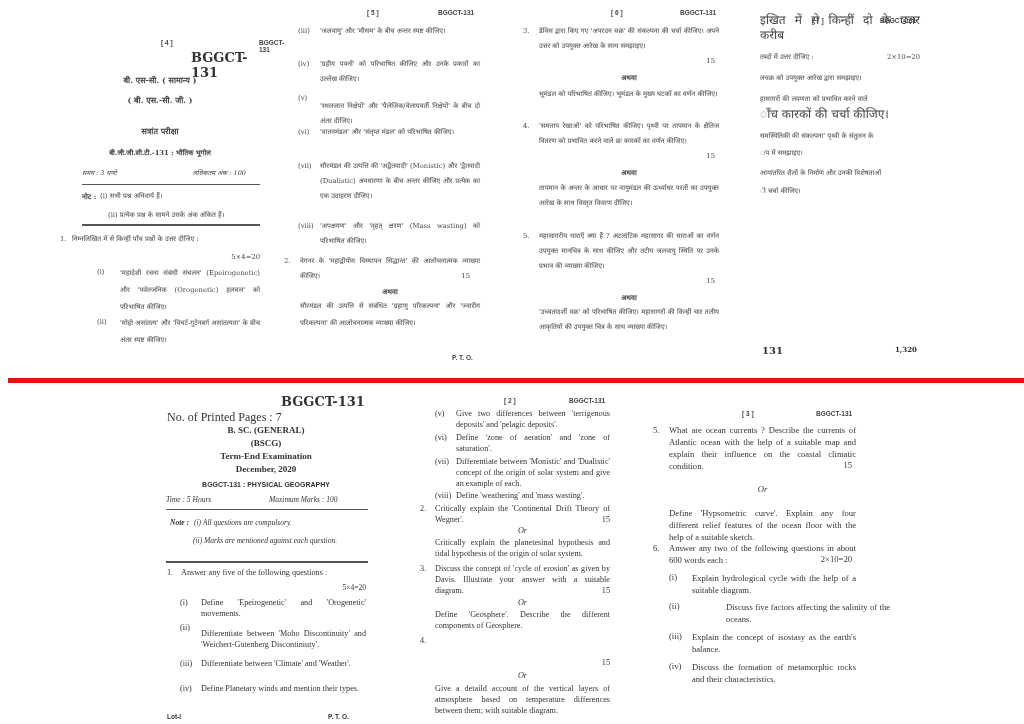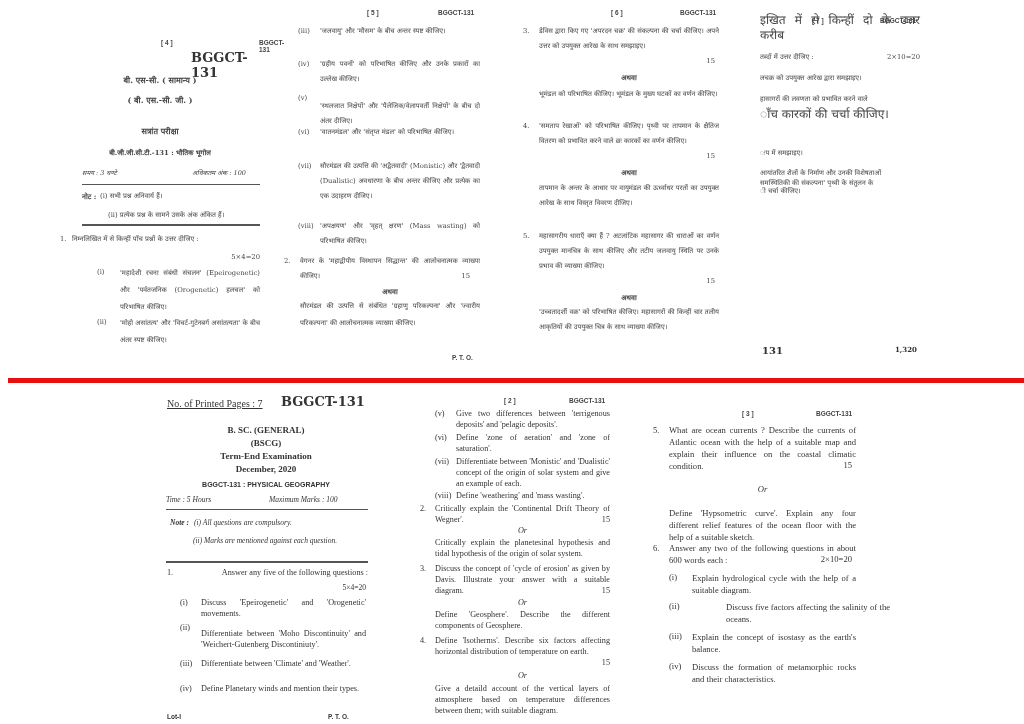--- a/index.html
+++ b/index.html
@@ -94,50 +94,50 @@
 
 <div class="page" style="left:760px;top:0;width:164px;height:370px;">
   <div class="hdr" style="left:52px;top:17px;">[ 7 ]</div>
   <div class="hdr" style="left:120px;top:17px;">BGGCT-131</div>
   <div class="t" style="left:0;top:14px;width:160px;font-size:12px;text-align:justify;font-family:Liberation Mono, monospace;">इखित में से किन्हीं दो के उत्तर करीब</div>
   <div class="t" style="left:0;top:50px;font-size:6.8px;">तब्दों में उत्तर दीजिए :</div>
   <div class="t right" style="left:100px;top:50px;width:60px;font-size:6.8px;">2×10=20</div>
   <div class="t" style="left:0;top:71px;font-size:6.8px;">लचक्र को उपयुक्त आरेख द्वारा समझाइए।</div>
   <div class="t" style="left:0;top:92px;width:160px;font-size:6.8px;">हासागरों की लवणता को प्रभावित करने वाले</div>
   <div class="t" style="left:0;top:107px;font-size:12px;">ाँच कारकों की चर्चा कीजिए।</div>
-  <div class="t" style="left:0;top:129px;width:160px;font-size:6.8px;margin-top:47px;">समस्थितिकी की संकल्पना' पृथ्वी के संतुलन के</div>
+  <div class="t" style="left:0;top:129px;width:160px;font-size:6.8px;">समस्थितिकी की संकल्पना' पृथ्वी के संतुलन के</div>
   <div class="t" style="left:0;top:146px;font-size:6.8px;">ःप में समझाइए।</div>
   <div class="t" style="left:0;top:166px;width:160px;font-size:6.8px;">आयांतरित शैलों के निर्माण और उनकी विशेषताओं</div>
   <div class="t" style="left:0;top:184px;font-size:6.8px;">ी चर्चा कीजिए।</div>
   <div class="bold" style="position:absolute;left:2px;top:345px;font-size:10px;color:#333;">131</div>
   <div class="bold" style="position:absolute;left:135px;top:345px;font-size:7px;color:#333;">1,320</div>
 </div>
 
 <div class="divider" id="red-divider" style="background: rgb(232, 16, 12);"></div>
 
 <div class="page en" style="left:166px;top:395px;width:200px;height:329px;">
-  <div style="position:absolute;left:1px;top:3px;font-size:10px;text-decoration:underline;">No. of Printed Pages : 7</div>
+  <div style="position:absolute;left:1px;top:17px;font-size:12px;">No. of Printed Pages : 7</div>
   <div class="bold" style="position:absolute;left:115px;top:1px;font-size:13px;font-family:'DejaVu Serif',serif;">BGGCT-131</div>
   <div class="bold center" style="position:absolute;left:0;top:30px;width:200px;font-size:9px;">B. SC. (GENERAL)</div>
   <div class="bold center" style="position:absolute;left:0;top:43px;width:200px;font-size:9px;">(BSCG)</div>
   <div class="bold center" style="position:absolute;left:0;top:56px;width:200px;font-size:9px;">Term-End Examination</div>
   <div class="bold center" style="position:absolute;left:0;top:69px;width:200px;font-size:9px;">December, 2020</div>
   <div class="bold center" style="position:absolute;left:0;top:84px;width:200px;font-size:7px;font-family:'Liberation Sans',sans-serif;">BGGCT-131 : PHYSICAL GEOGRAPHY</div>
   <div class="it" style="position:absolute;left:0;top:99px;font-size:7.5px;">Time : 5 Hours</div>
   <div class="it" style="position:absolute;left:103px;top:99px;font-size:7.5px;">Maximum Marks : 100</div>
   <div class="rule" style="left:0;top:114px;width:202px;"></div>
   <div class="bold it" style="position:absolute;left:4px;top:122px;font-size:7.5px;">Note :</div>
   <div class="it" style="position:absolute;left:28px;top:122px;font-size:7.5px;">(i)  All questions are compulsory.</div>
   <div class="it" style="position:absolute;left:27px;top:139px;width:173px;font-size:7.5px;text-align:justify;line-height:13px;">(ii) Marks are mentioned against each question.</div>
   <div class="rule2" style="left:0;top:166px;width:202px;"></div>
   <div style="position:absolute;left:1px;top:172px;">1.</div>
-  <div style="position:absolute;left:15px;top:172px;width:187px;text-align:right;">Answer any five of the following questions :</div>
+  <div style="position:absolute;left:15px;top:172px;width:187px;">Answer any five of the following questions :</div>
   <div class="right" style="position:absolute;left:150px;top:187px;width:50px;font-size:7.5px;">5×4=20</div>
   <div style="position:absolute;left:14px;top:202px;">(i)</div>
-  <div style="position:absolute;left:35px;top:202px;width:165px;text-align:justify;">Discuss 'Epeirogenetic' and 'Orogenetic' movements.</div>
+  <div style="position:absolute;left:35px;top:202px;width:165px;text-align:justify;">Define 'Epeirogenetic' and 'Orogenetic' movements.</div>
   <div style="position:absolute;left:14px;top:227px;">(ii)</div>
   <div style="position:absolute;left:35px;top:233px;width:165px;text-align:justify;">Differentiate between 'Moho Discontinuity' and 'Weichert-Gutenberg Discontiniuty'.</div>
   <div style="position:absolute;left:14px;top:263px;">(iii)</div>
   <div style="position:absolute;left:35px;top:263px;width:165px;text-align:justify;">Differentiate between 'Climate' and 'Weather'.</div>
   <div style="position:absolute;left:14px;top:288px;">(iv)</div>
   <div style="position:absolute;left:35px;top:288px;width:165px;text-align:justify;">Define Planetary winds and mention their types.</div>
   <div class="bold" style="position:absolute;left:1px;top:316px;font-size:6.5px;font-family:'Liberation Sans',sans-serif;">Lot-I</div>
   <div class="bold" style="position:absolute;left:162px;top:316px;font-size:6.5px;font-family:'Liberation Sans',sans-serif;">P. T. O.</div>
 </div>
 
@@ -159,21 +159,20 @@
   <div class="center it" style="position:absolute;left:15px;top:130px;width:175px;">Or</div>
   <div style="position:absolute;left:15px;top:142px;width:175px;text-align:justify;">Critically explain the planetesinal hypothesis and tidal hypothesis of the origin of solar system.</div>
 
   <div style="position:absolute;left:0;top:168px;">3.</div>
   <div style="position:absolute;left:15px;top:168px;width:175px;text-align:justify;">Discuss the concept of 'cycle of erosion' as given by Davis. Illustrate your answer with a suitable diagram.</div>
   <div class="right" style="position:absolute;left:150px;top:190px;width:40px;">15</div>
   <div class="center it" style="position:absolute;left:15px;top:202px;width:175px;">Or</div>
   <div style="position:absolute;left:15px;top:214px;width:175px;text-align:justify;">Define 'Geosphere'. Describe the different components of Geosphere.</div>
 
   <div style="position:absolute;left:0;top:240px;">4.</div>
-  <div style="position:absolute;left:15px;top:240px;width:175px;text-align:justify;">Define 'Isotherms'. Describe six factors affecting horizontal distribution of temperature on earth.</div>
   <div class="right" style="position:absolute;left:150px;top:262px;width:40px;">15</div>
   <div class="center it" style="position:absolute;left:15px;top:275px;width:175px;">Or</div>
   <div style="position:absolute;left:15px;top:288px;width:175px;text-align:justify;">Give a detaild account of the vertical layers of atmosphere based on temperature differences between them; with suitable diagram.</div>
 </div>
 
 <div class="page en" style="left:652px;top:400px;width:204px;height:324px;">
   <div class="hdr" style="left:90px;top:8px;">[ 3 ]</div>
   <div class="hdr" style="left:164px;top:8px;">BGGCT-131</div>
   <div style="position:absolute;left:1px;top:24px;font-size:8.6px;line-height:12px;">5.</div>
   <div style="position:absolute;left:17px;top:24px;width:187px;text-align:justify;font-size:8.6px;line-height:12px;">What are ocean currents ? Describe the currents of Atlantic ocean with the help of a suitable map and explain their influence on the coastal climatic condition.</div>

